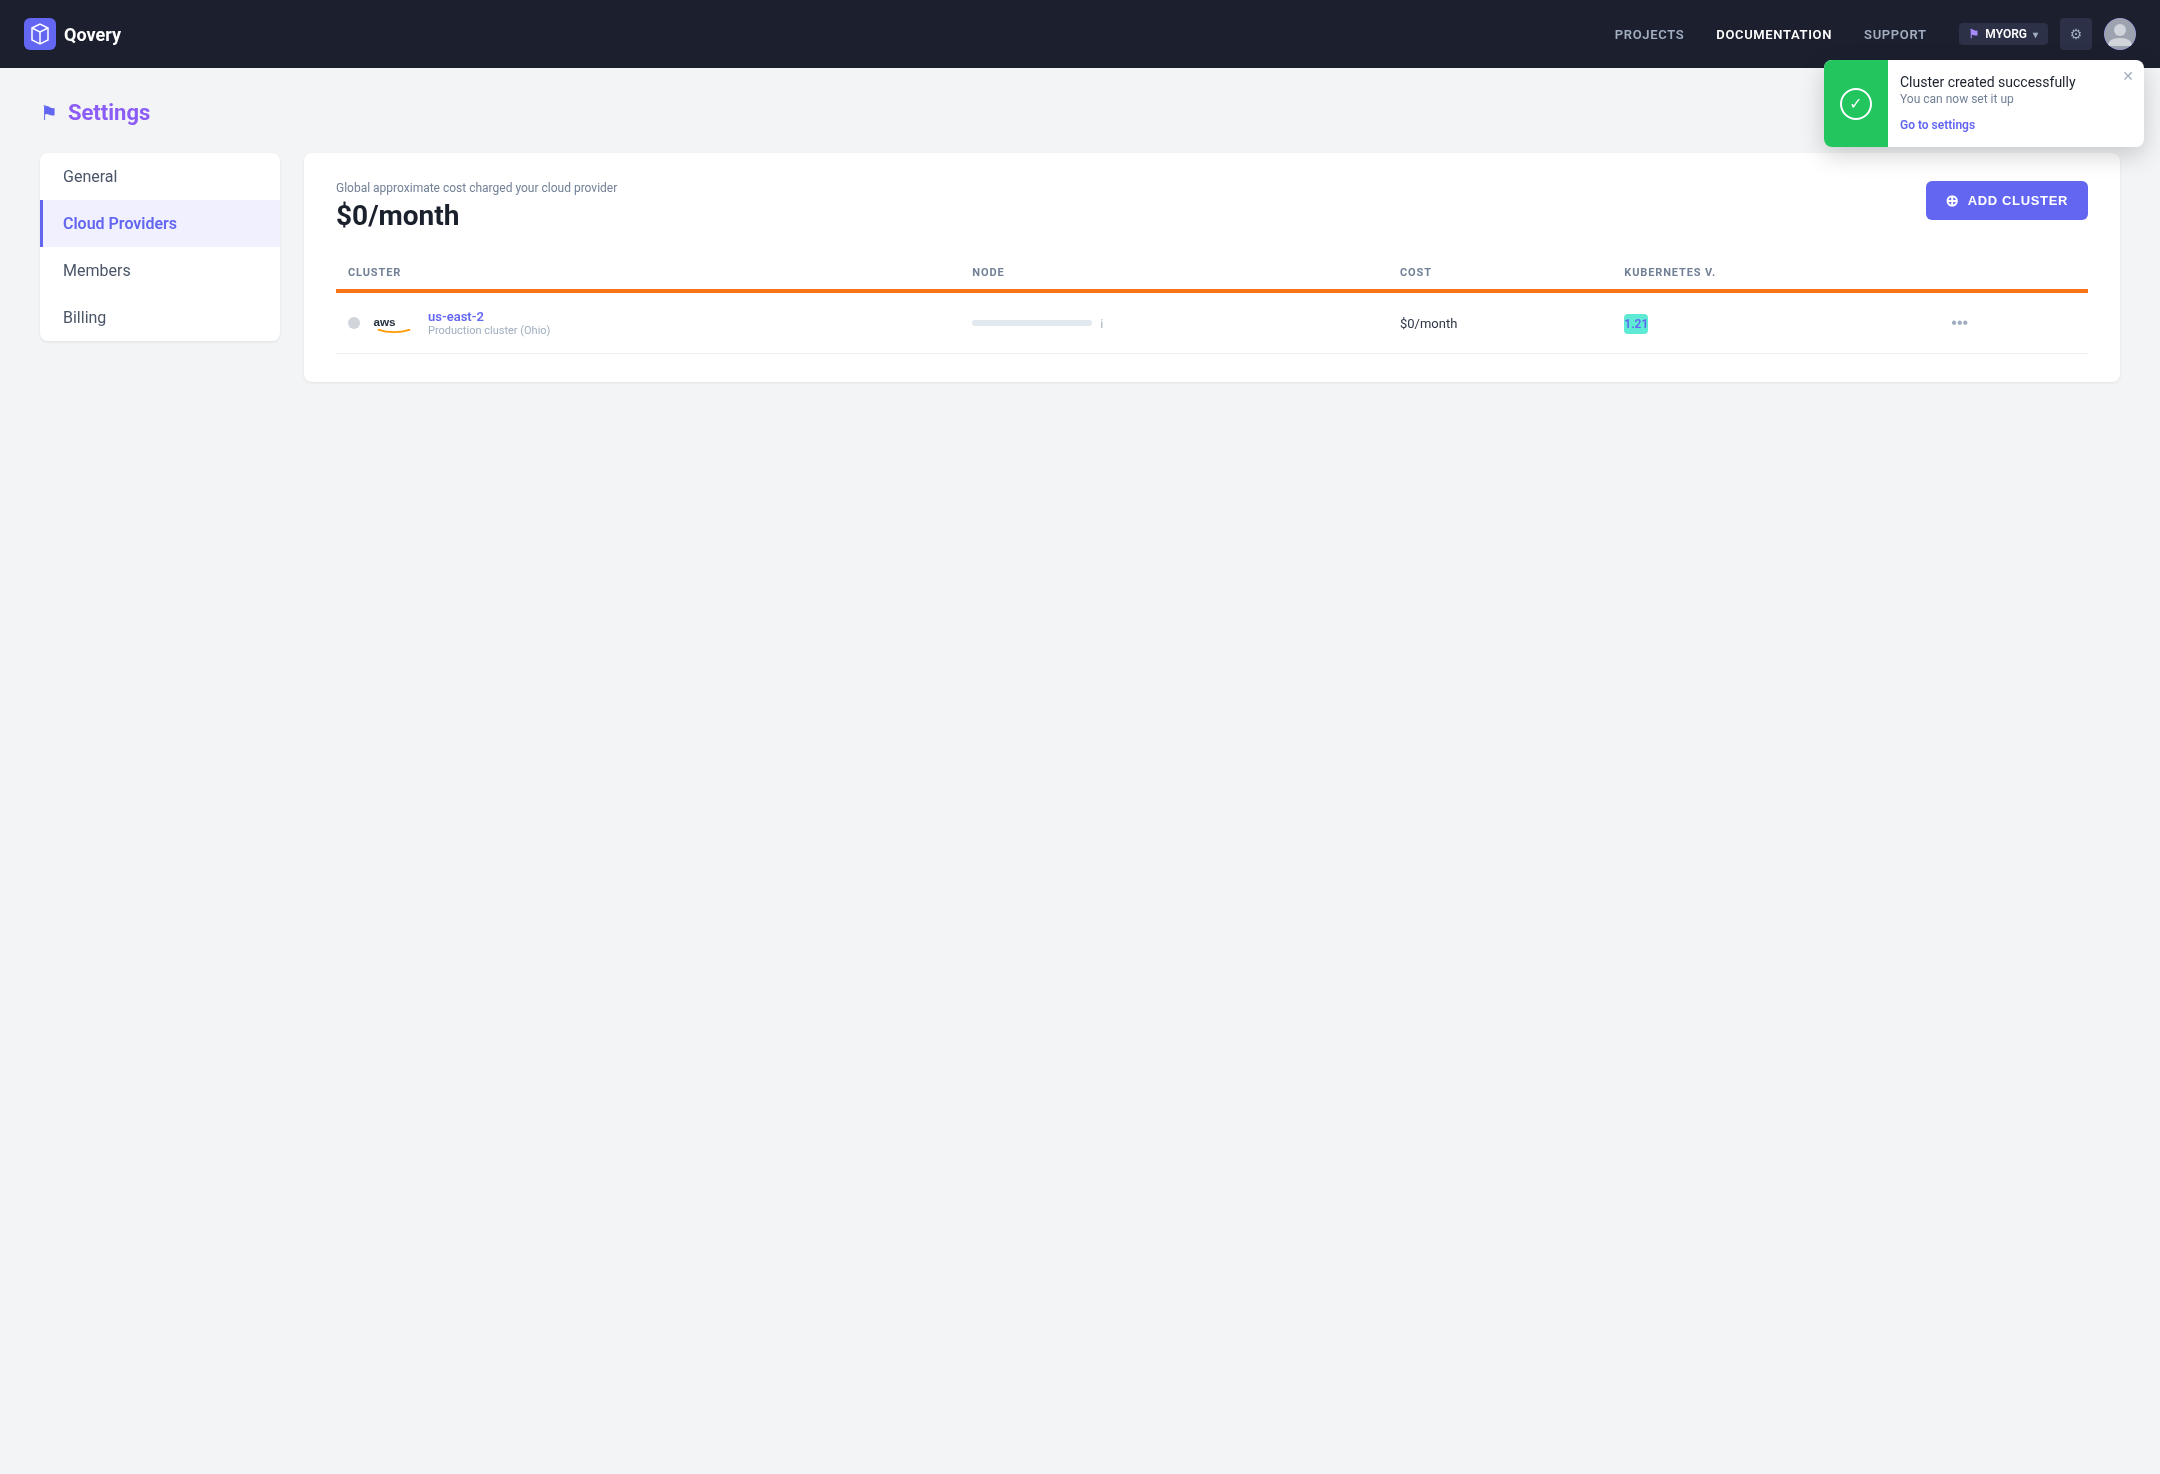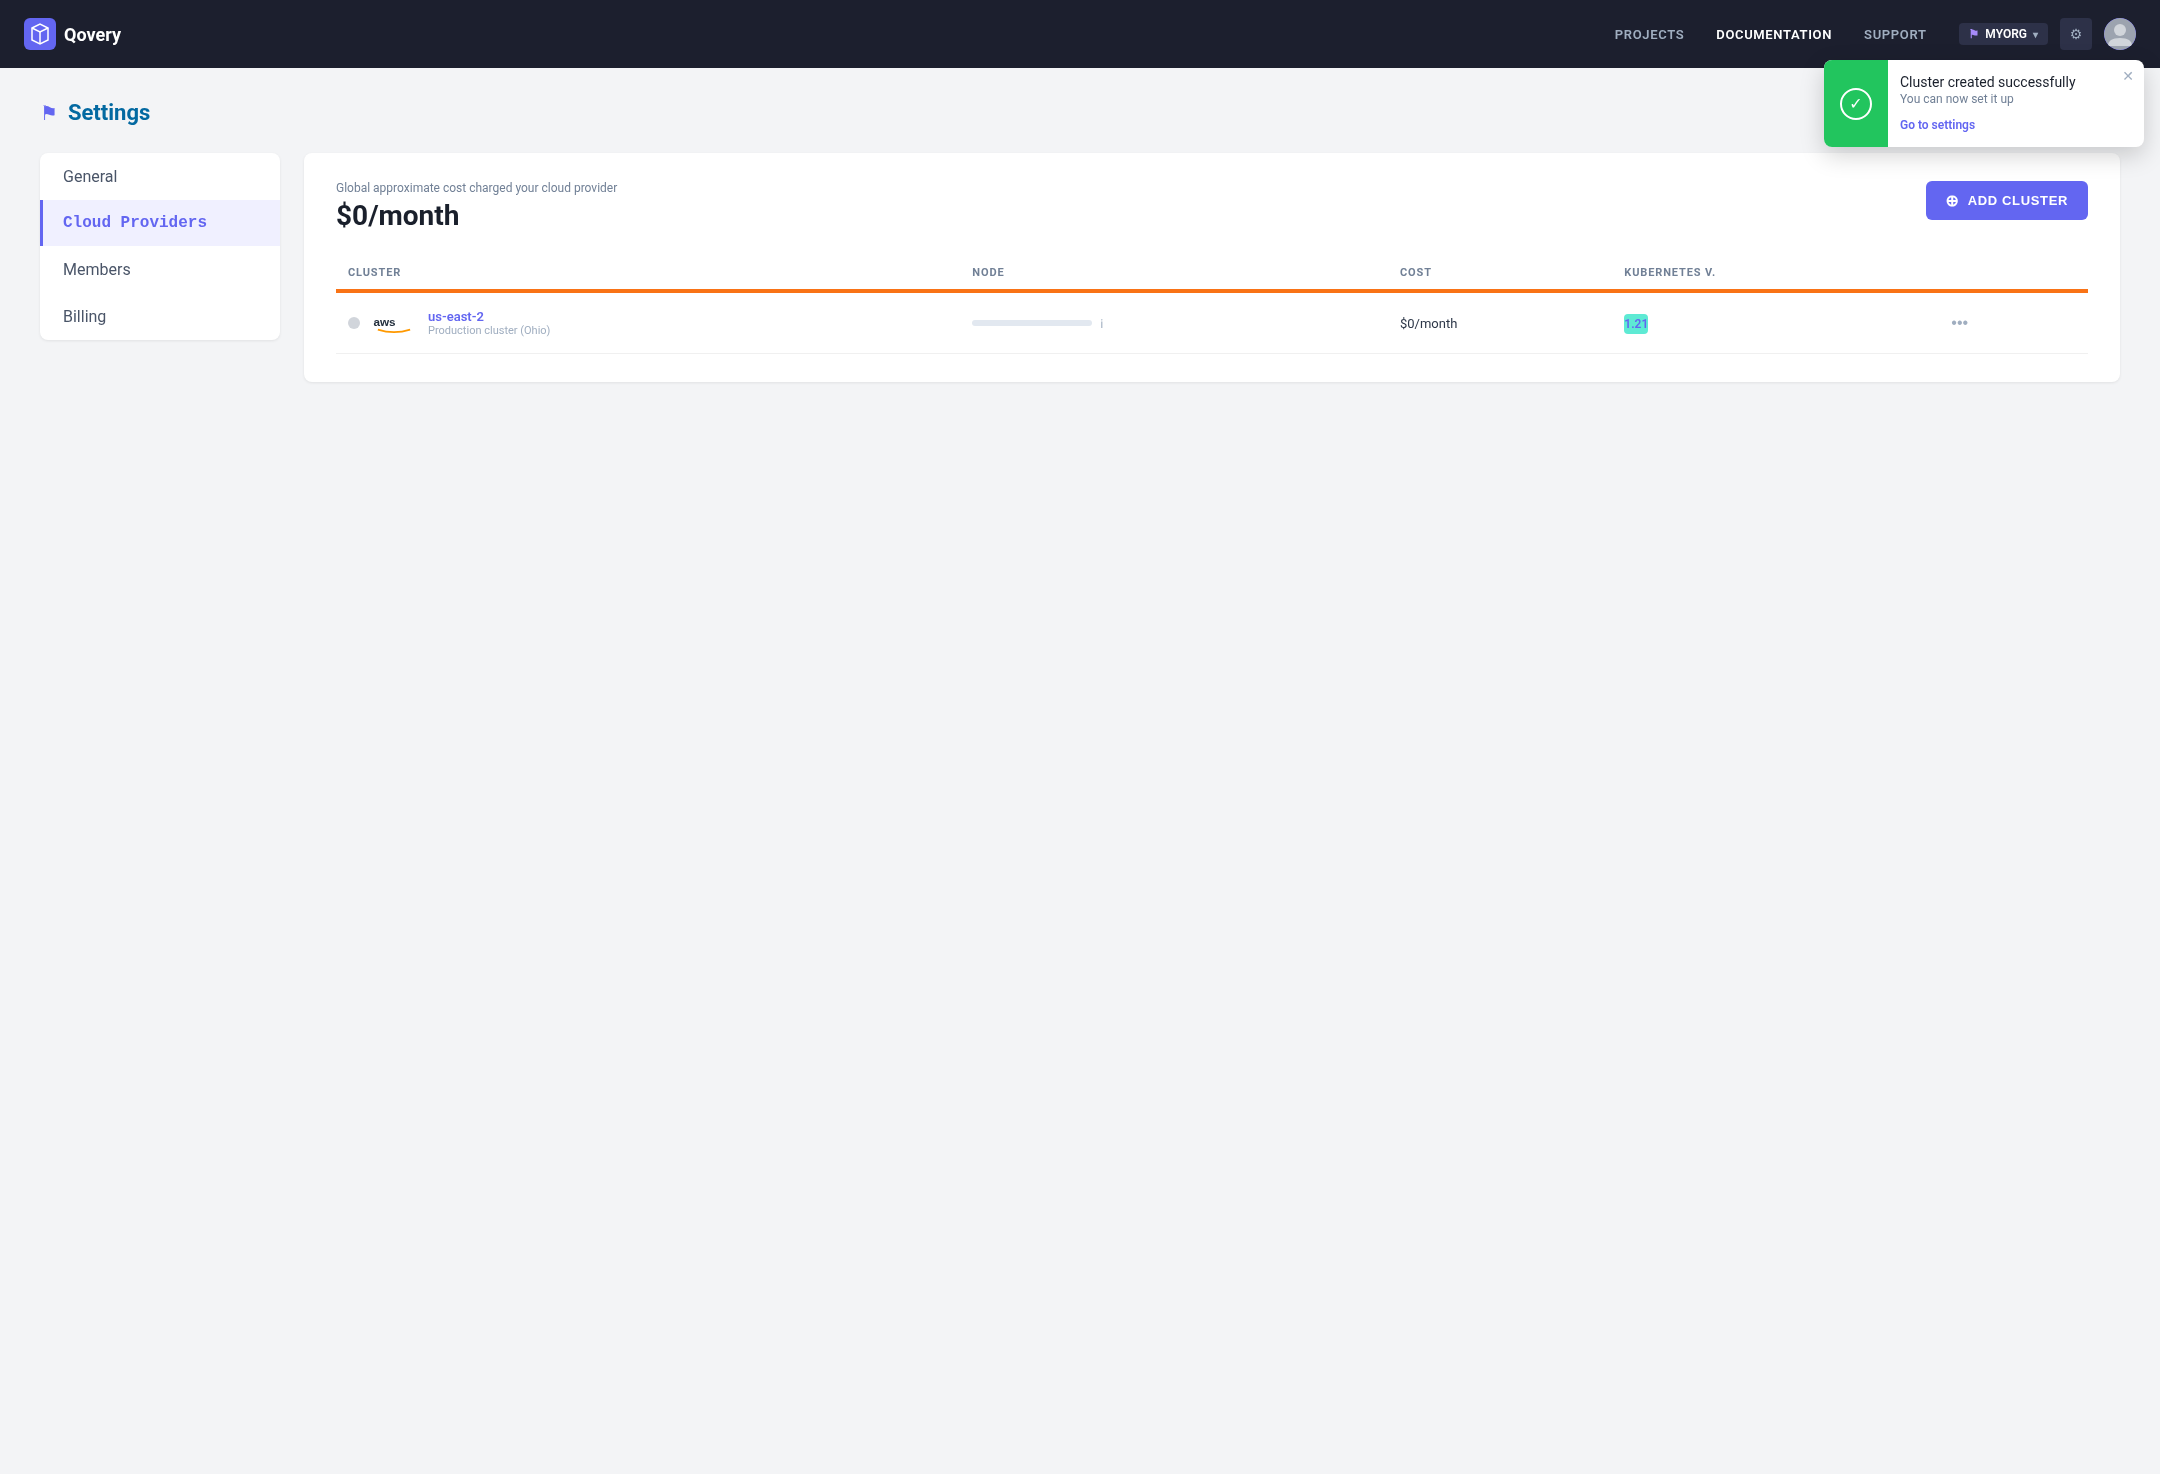--- a/index.html
+++ b/index.html
@@ -174,21 +174,21 @@
       gap: 10px;
       margin-bottom: 28px;
     }
     .page-title-icon {
       color: #6366f1;
       font-size: 20px;
     }
     .page-title {
       font-size: 22px;
       font-weight: 700;
-      color: #0369a1;
+      color: #8b5cf6;
     }
 
     
     .settings-layout {
       display: flex;
       gap: 24px;
     }
 
     
     .settings-sidebar {
@@ -205,21 +205,20 @@
       color: #4a5568;
       cursor: pointer;
       border-left: 3px solid transparent;
       transition: background 0.15s;
     }
     .sidebar-item.active {
       border-left-color: #6366f1;
       background: #f0f0ff;
       color: #6366f1;
       font-weight: 600;
-      font-family: Liberation Mono, monospace;
     }
 
     
     .settings-main {
       flex: 1;
       background: #fff;
       border-radius: 8px;
       box-shadow: 0 1px 3px rgba(0,0,0,0.08);
       padding: 28px 32px;
     }

